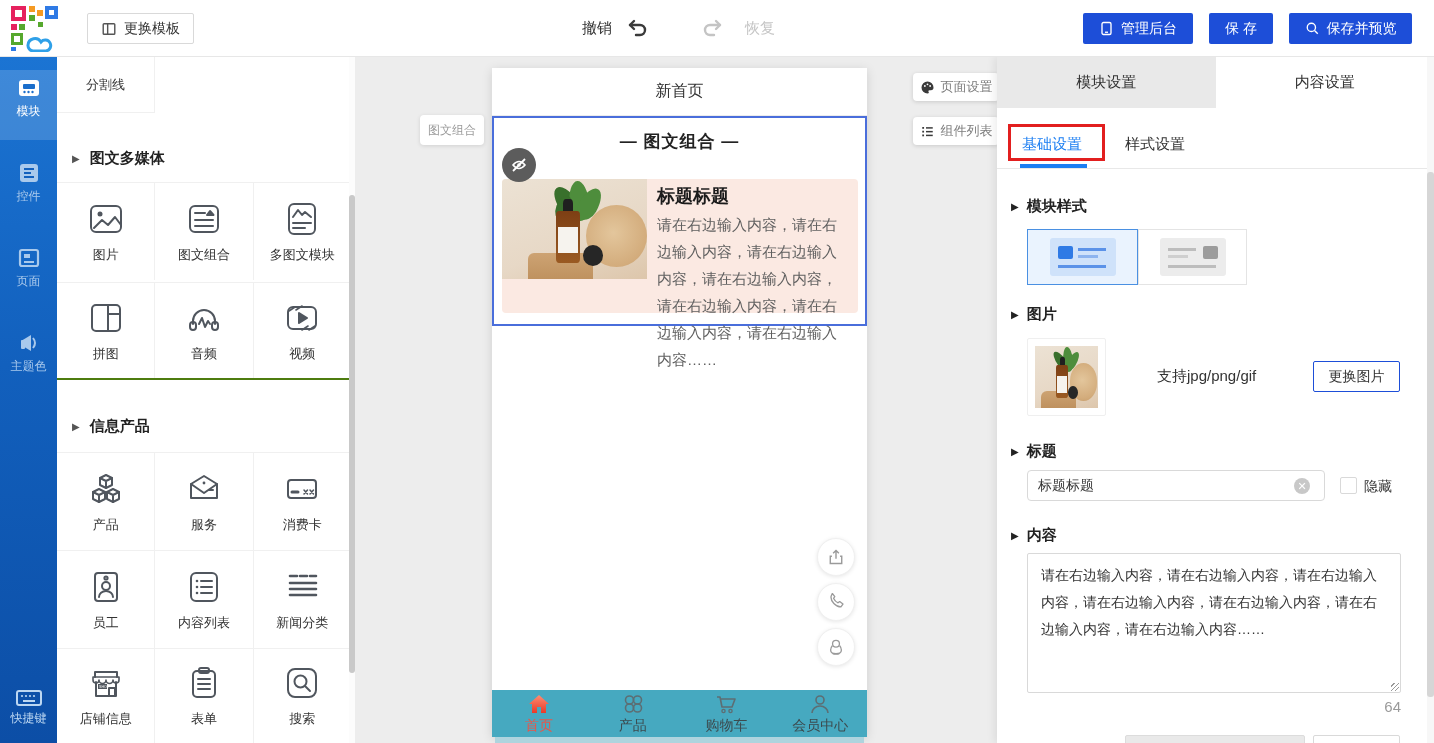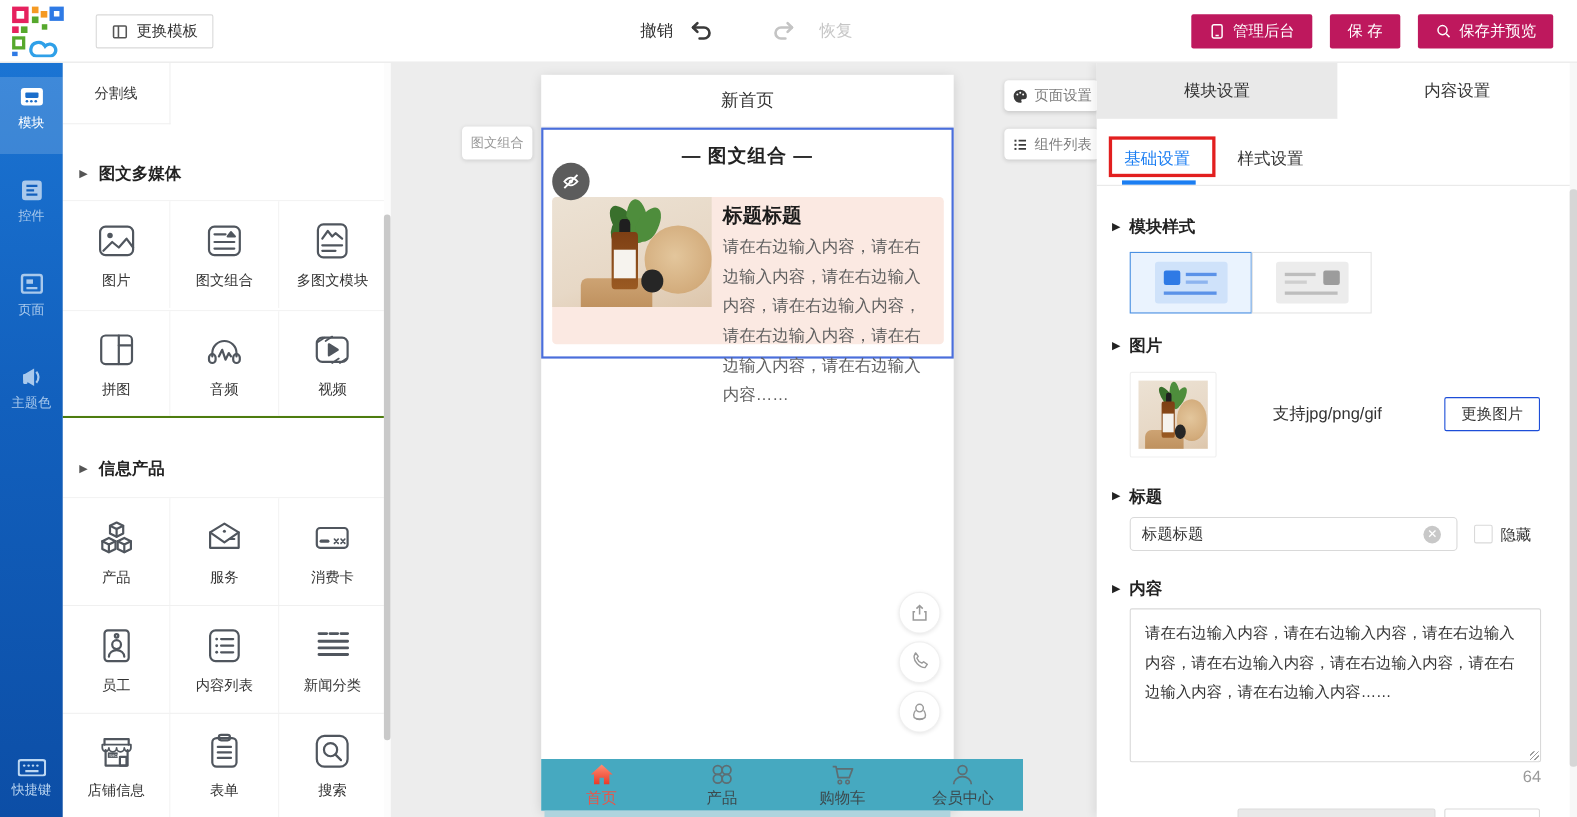--- a/index.html
+++ b/index.html
@@ -7,21 +7,21 @@
   .app{position:relative;width:1434px;height:743px;overflow:hidden;background:#ededed;}
 
   
   .topbar{position:absolute;left:0;top:0;width:1434px;height:57px;background:#fff;border-bottom:1px solid #e7e7e7;z-index:30;}
   .logo{position:absolute;left:10px;top:5px;width:50px;height:47px;}
   .tpl-btn{position:absolute;left:87px;top:13px;height:31px;padding:0 13px;display:flex;align-items:center;gap:7px;
     background:#fff;border:1px solid #d9d9d9;border-radius:2px;font-size:14px;color:#333;cursor:pointer;}
   .hist-label{position:absolute;top:19px;font-size:15px;color:#333;}
   .hist-label.disabled{color:#c6c6c6;margin-left:15px;}
   .hist-icon{position:absolute;top:16px;width:24px;height:24px;}
-  .top-actions button{position:absolute;top:13px;height:31px;border:none;border-radius:2px;background:#be185d;color:#fff;
+  .top-actions button{position:absolute;top:13px;height:31px;border:none;border-radius:2px;background:#1d4ed8;color:#fff;
     font-size:14px;display:flex;align-items:center;justify-content:center;gap:7px;cursor:pointer;padding:0 10px;}
   .btn-admin{left:1083px;width:110px;}
   .btn-save{left:1209px;width:64px;}
   .btn-preview{left:1289px;width:123px;}
 
   
   .sidebar{position:absolute;left:0;top:57px;width:57px;height:686px;background:linear-gradient(180deg,#1b74d3 0%,#1260bd 45%,#0c4ea6 100%);z-index:20;}
   .side-item{position:absolute;left:0;width:57px;text-align:center;color:#a9c9ec;cursor:pointer;}
   .side-item .lbl{display:block;font-size:12px;margin-top:4px;}
   .side-item.active{color:#fff;}
@@ -65,21 +65,21 @@
   .photo .leaf{position:absolute;background:#4e8d3c;border-radius:50% 50% 50% 50%/60% 60% 40% 40%;}
   .photo .leaf.d{background:#39702c;}
   .photo .disc{position:absolute;background:radial-gradient(circle at 45% 45%,#e3c69c 0%,#d3ac7c 70%,#c49a66 100%);border-radius:50%;}
   .photo .bottle{position:absolute;background:linear-gradient(180deg,#7d3f14,#9a5a22);border-radius:12%/8%;}
   .photo .blabel{position:absolute;background:#f6f3ee;}
   .photo .bcap{position:absolute;background:#1f1f1f;border-radius:30%;}
   .photo .blackdot{position:absolute;background:#262626;border-radius:50%;}
   .photo .pedestal{position:absolute;background:linear-gradient(180deg,#cda373,#bd8f5c);border-radius:6px 6px 0 0;}
   .fab{position:absolute;left:325px;width:38px;height:38px;border-radius:50%;background:#fff;border:1px solid #f0f0f0;
     box-shadow:0 1px 4px rgba(0,0,0,.10);display:flex;align-items:center;justify-content:center;cursor:pointer;}
-  .tabbar{position:absolute;left:0;top:622px;width:438px;height:47px;background:#46a9c0;display:flex;justify-content:space-between;}
+  .tabbar{position:absolute;left:0;top:622px;width:375px;height:47px;background:#46a9c0;display:flex;justify-content:space-between;}
   .tab-item{flex:1;display:flex;flex-direction:column;align-items:center;justify-content:center;gap:2px;cursor:pointer;}
   .tab-item .tlabel{font-size:14px;color:#3c4a4e;}
   .tab-item.active .tlabel{color:#e8564a;}
   .phone-strip{position:absolute;left:140px;top:680px;width:369px;height:6px;background:#aed4de;}
 
   
   .settings{position:absolute;left:997px;top:57px;width:437px;height:686px;background:#fff;box-shadow:-3px 0 8px rgba(0,0,0,.07);z-index:25;overflow:hidden;}
   .stabs{position:absolute;left:0;top:0;width:437px;height:51px;display:flex;}
   .stab{flex:1;display:flex;align-items:center;justify-content:center;font-size:15px;color:#333;cursor:pointer;background:#e9e9e9;}
   .stab.active{background:#fff;}

